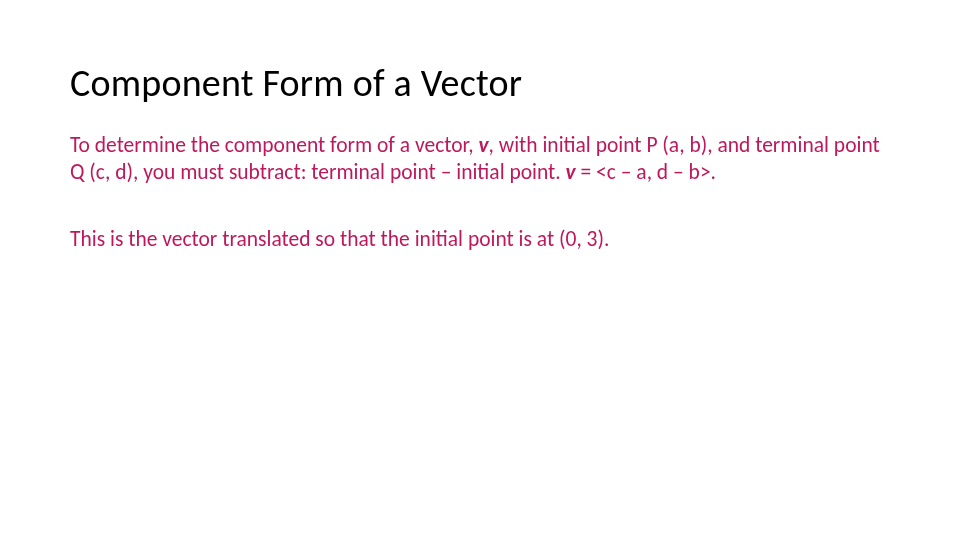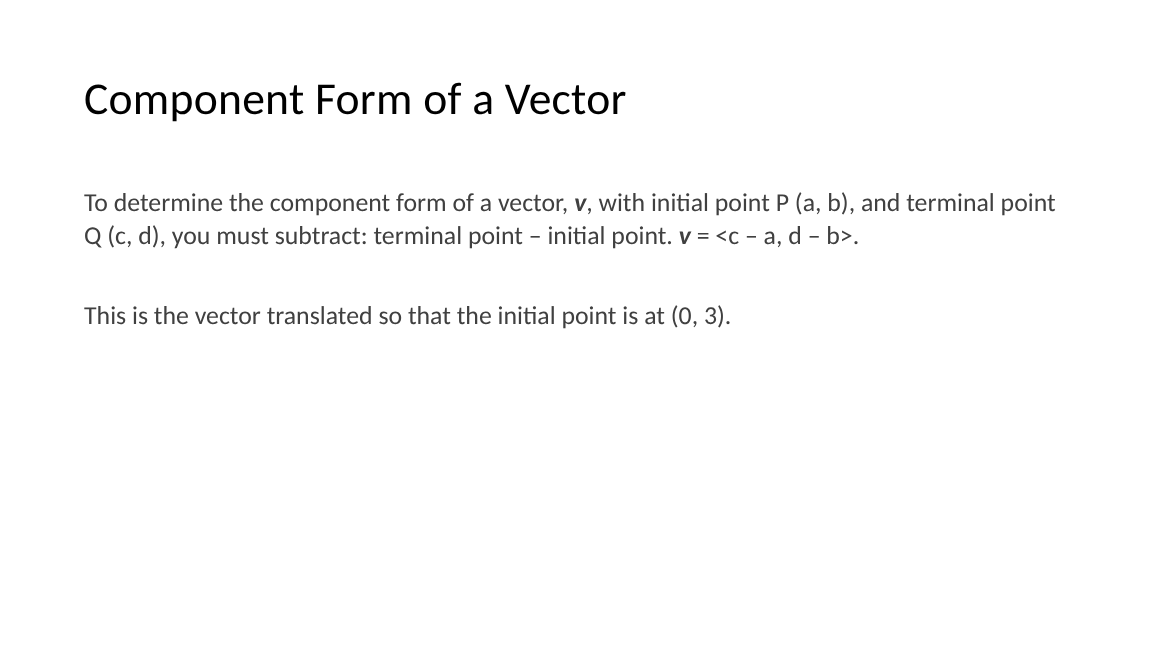--- a/index.html
+++ b/index.html
@@ -9,27 +9,27 @@
       background: #ffffff;
       font-family: Calibri, 'Segoe UI', Arial, sans-serif;
       color: #000000;
       padding: 60px 70px 0 70px;
       overflow: hidden;
     }
     .title {
       font-size: 38px;
       font-weight: 400;
       color: #000000;
-      margin-bottom: 50px;
+      margin-bottom: 26px;
       letter-spacing: 0.2px;
     }
     .paragraph {
       font-size: 21.5px;
       line-height: 1.25;
-      color: #404040;
+      color: #be185d;
       margin-bottom: 40px;
       font-weight: 400;
     }
     .bold-italic {
       font-style: italic;
       font-weight: 700;
     }
   </style>
 </head>
 <body>

